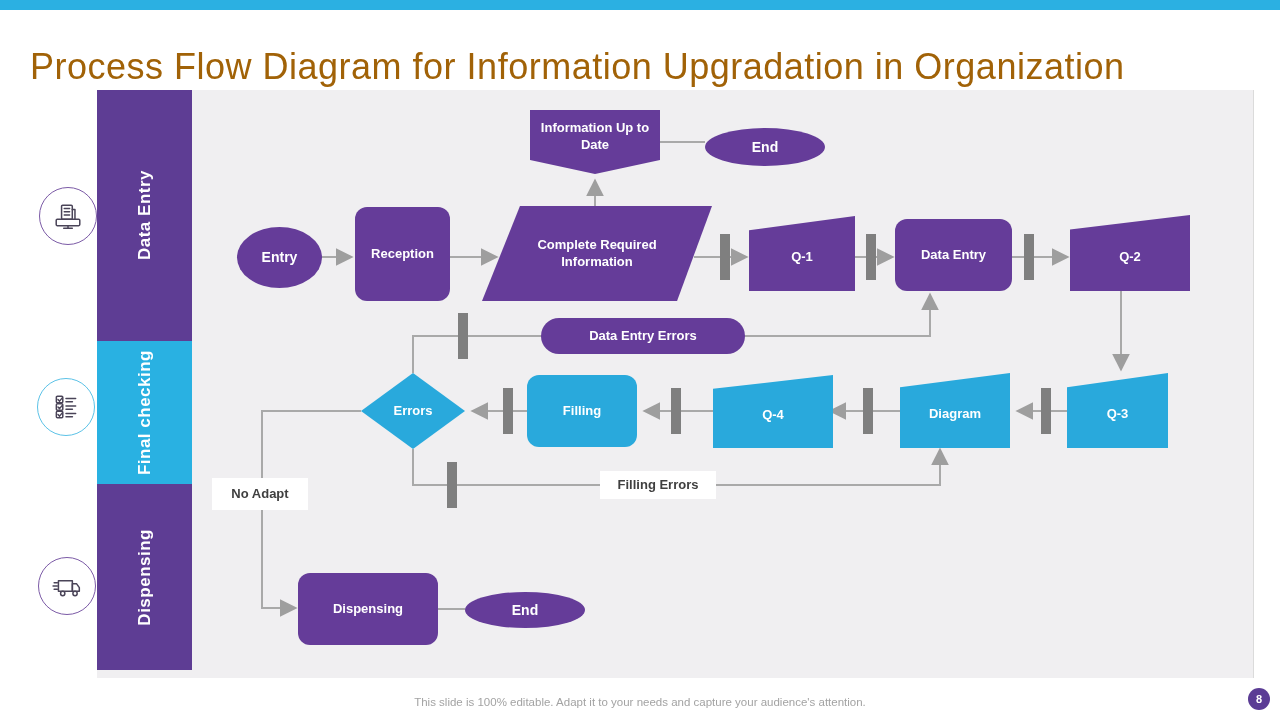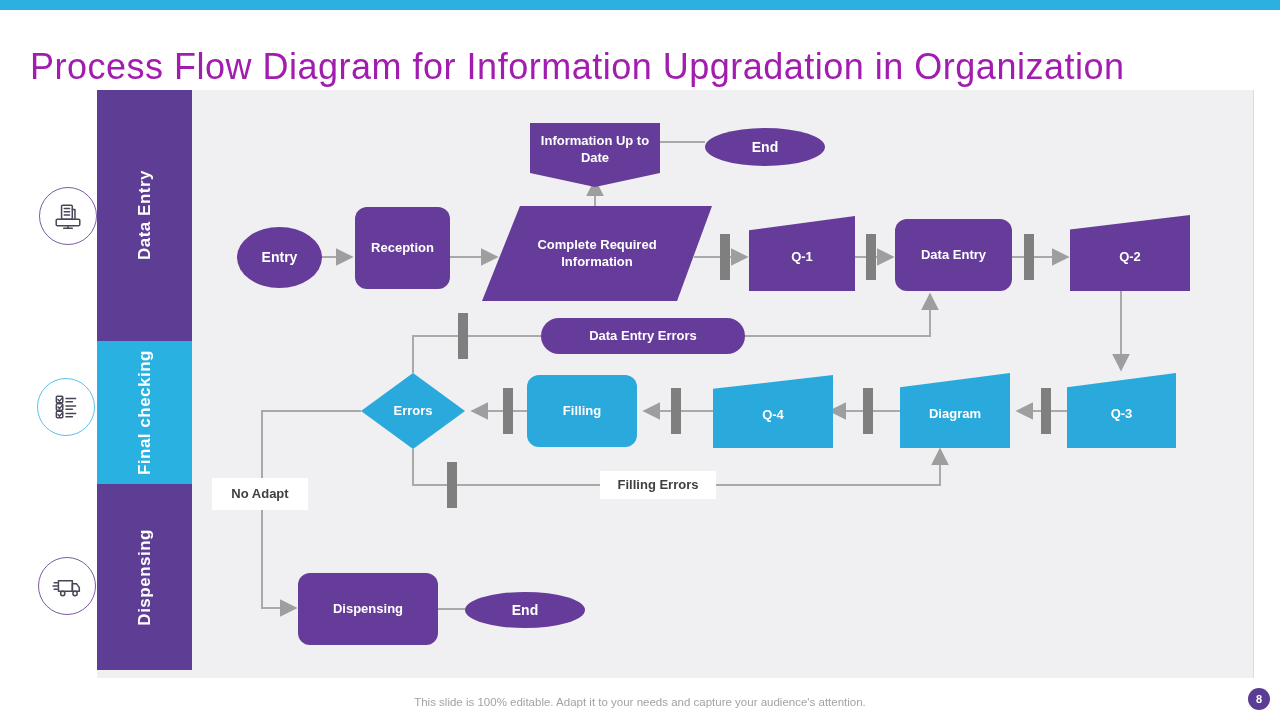--- a/index.html
+++ b/index.html
@@ -3,21 +3,21 @@
 <meta charset="utf-8">
 <style>
   html,body{margin:0;padding:0;}
   body{
     width:1280px;height:720px;position:relative;overflow:hidden;
     background:#ffffff;font-family:"Liberation Sans",sans-serif;
   }
   .topbar{position:absolute;left:0;top:0;width:1280px;height:10px;background:#2BB0E2;}
   .title{
     position:absolute;left:30px;top:22px;width:1230px;
-    font-size:36px;font-weight:400;color:#a21caf;letter-spacing:.5px;white-space:nowrap;
+    font-size:36px;font-weight:400;color:#a16207;letter-spacing:.5px;white-space:nowrap;
   }
   .canvas{
     position:absolute;left:97px;top:90px;width:1156px;height:588px;
     background:#F0EFF1;border-right:1px solid #DBDBDB;
   }
   
   .lane{position:absolute;left:0;width:95px;display:flex;align-items:center;justify-content:center;z-index:2;}
   .lane-purple{background:#5E3D94;}
   .lane-cyan{background:#29B1E2;}
   .lane-label{
@@ -44,37 +44,37 @@
   
   .node{
     position:absolute;display:flex;align-items:center;justify-content:center;
     color:#fff;font-weight:bold;font-size:13px;text-align:center;line-height:1.3;
     z-index:3;box-sizing:border-box;
   }
   .purple{background:#653C99;}
   .cyan{background:#29A9DC;}
   .whitebox{background:#ffffff;color:#3f3f3f;}
   #n-start{left:237px;top:227px;width:85px;height:61px;border-radius:50%;font-size:14px;}
-  #n-reception{left:355px;top:207px;width:95px;height:82px;border-radius:12px;}
+  #n-reception{left:355px;top:207px;width:95px;height:94px;border-radius:12px;}
   #n-cri{left:482px;top:206px;width:230px;height:95px;padding:0 34px;
          clip-path:polygon(16.5% 0,100% 0,84.8% 100%,0 100%);}
-  #n-iutd{left:530px;top:123px;width:130px;height:64px;padding-bottom:10px;
+  #n-iutd{left:530px;top:110px;width:130px;height:64px;padding-bottom:10px;
           clip-path:polygon(0 0,100% 0,100% 78%,50% 100%,0 78%);}
   #n-end-top{left:705px;top:128px;width:120px;height:38px;border-radius:50%;font-size:14px;}
   .trap{clip-path:polygon(0 19%,100% 0,100% 100%,0 100%);padding-top:8px;}
   #n-q1{left:749px;top:216px;width:106px;height:75px;}
   #n-data-entry{left:895px;top:219px;width:117px;height:72px;border-radius:12px;}
   #n-q2{left:1070px;top:215px;width:120px;height:76px;}
   #n-dee{left:541px;top:318px;width:204px;height:36px;border-radius:18px;}
   #n-errors{left:361px;top:373px;width:104px;height:76px;
             clip-path:polygon(50% 0,100% 50%,50% 100%,0 50%);}
   #n-checking{left:527px;top:375px;width:110px;height:72px;border-radius:12px;}
   #n-q4{left:713px;top:375px;width:120px;height:73px;}
   #n-filling{left:900px;top:373px;width:110px;height:75px;}
-  #n-q3{left:1067px;top:373px;width:109px;height:75px;}
+  #n-q3{left:1067px;top:373px;width:101px;height:75px;}
   #n-no-errors{left:212px;top:478px;width:96px;height:32px;}
   #n-filling-errors{left:600px;top:471px;width:116px;height:28px;text-align:center;}
   #n-dispensing{left:298px;top:573px;width:140px;height:72px;border-radius:12px;}
   #n-end-bottom{left:465px;top:592px;width:120px;height:36px;border-radius:50%;font-size:14px;}
   
   .footer{position:absolute;left:0;top:696px;width:1280px;text-align:center;
           font-size:11.5px;color:#A3A3A3;}
   .page-badge{
     position:absolute;left:1248px;top:688px;width:22px;height:22px;border-radius:50%;
     background:#5B3C95;color:#fff;font-size:11px;font-weight:bold;

